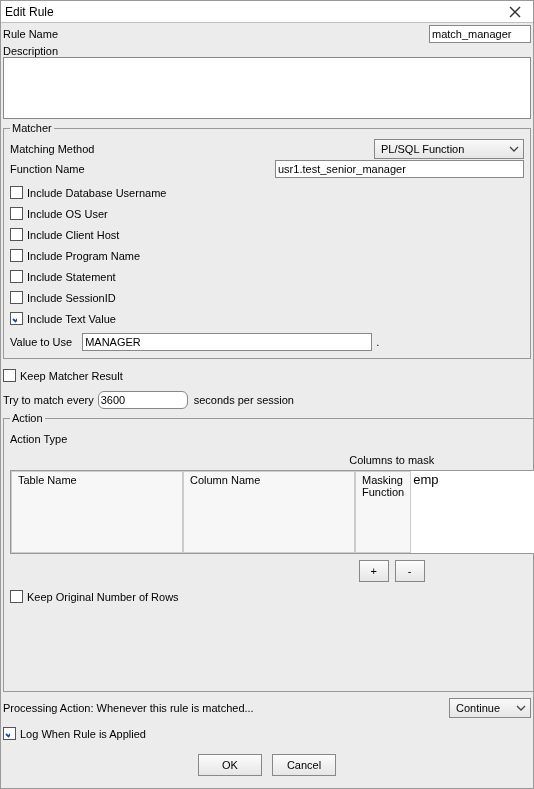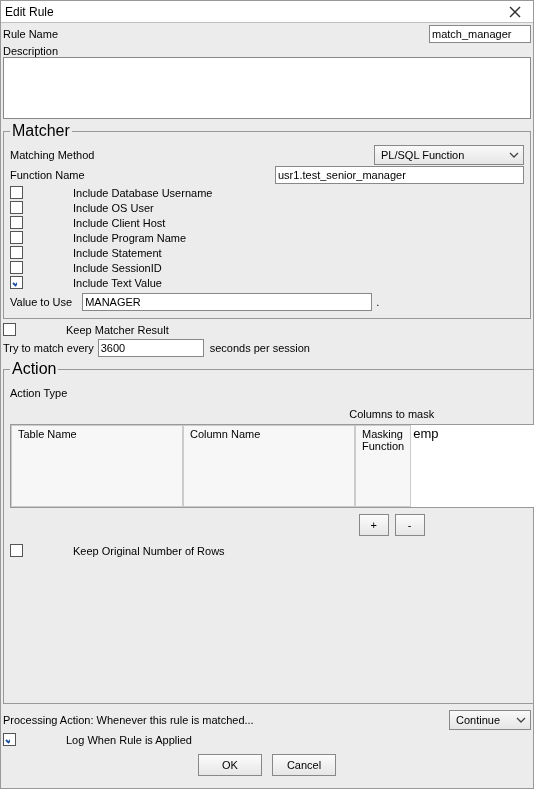--- a/index.html
+++ b/index.html
@@ -70,21 +70,21 @@
     padding: 2px;
     background: #fff;
     resize: none;
   }
   fieldset {
     border: 1px solid #999;
     margin: 2px 0;
     padding: 4px 6px 6px 6px;
   }
   fieldset > legend {
-    font-size: 16px;
+    font-size: 11px;
     padding: 0 2px;
   }
   .select-wrap {
     display: inline-flex;
     align-items: center;
     border: 1px solid #888;
     background: linear-gradient(#f9f9f9, #e6e6e6);
     height: 20px;
     padding: 0 4px 0 6px;
     cursor: pointer;
@@ -92,22 +92,21 @@
   .select-wrap .sel-text {
     flex: 1;
     white-space: nowrap;
   }
   .select-wrap .chev {
     margin-left: 6px;
   }
   .checkbox-row {
     display: flex;
     align-items: center;
-    margin: 2px 0;
-    gap: 46px;
+    margin: 8px 0;
   }
   .chk {
     width: 13px;
     height: 13px;
     border: 1px solid #555;
     background: #fff;
     display: inline-flex;
     align-items: center;
     justify-content: center;
     margin-right: 4px;
@@ -265,21 +264,21 @@
       </div>
     </fieldset>
 
     <div class="checkbox-row">
       <span class="chk"></span>
       <span>Keep Matcher Result</span>
     </div>
 
     <div class="row">
       <span class="lbl" style="margin-right:4px">Try to match every</span>
-      <input class="text" style="width: 106px;" value="3600">
+      <input class="text" style="width: 90px; border-radius: 6px;" value="3600">
       <span style="margin-left:6px">seconds per session</span>
     </div>
 
     <fieldset style="flex:1; display:flex; flex-direction:column;">
       <legend>Action</legend>
 
       <div class="row">
         <span class="lbl">Action Type</span>
         <span class="spacer-flex"></span>
         <span class="select-wrap" style="width:80px">

